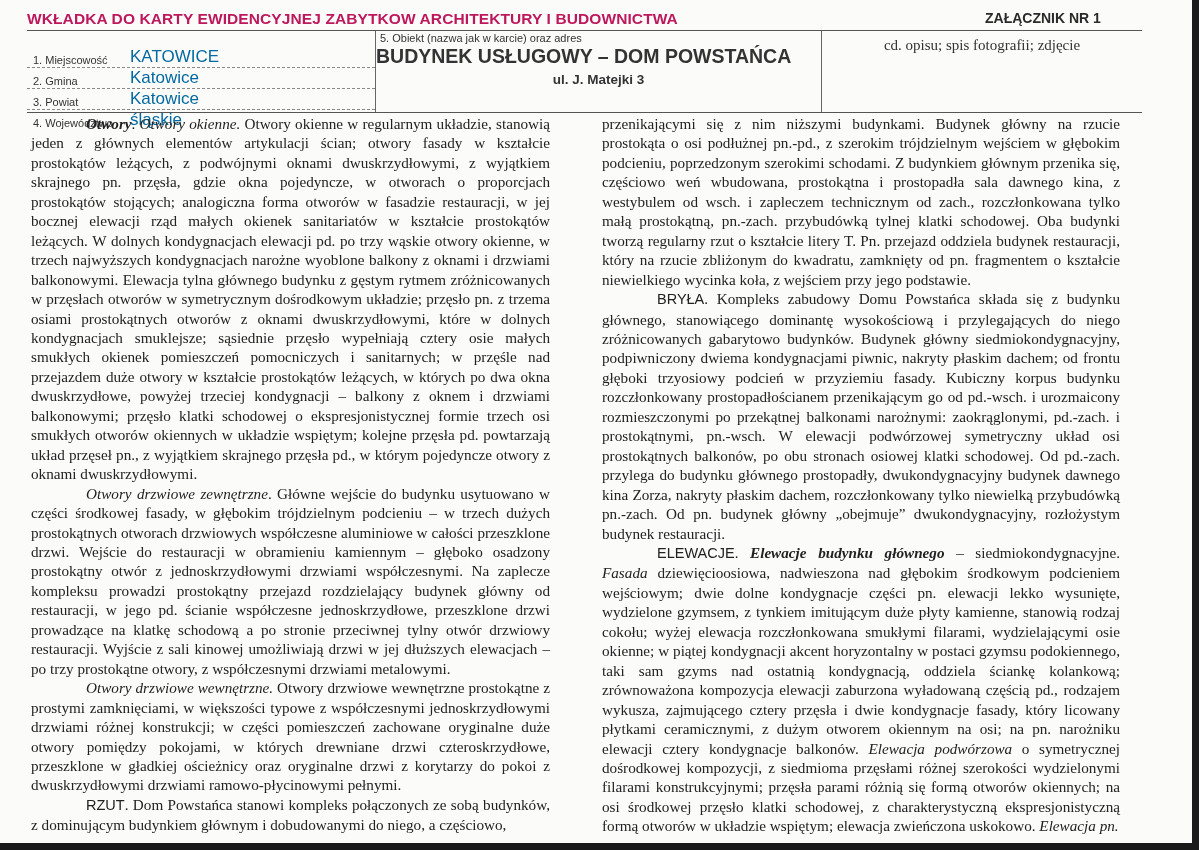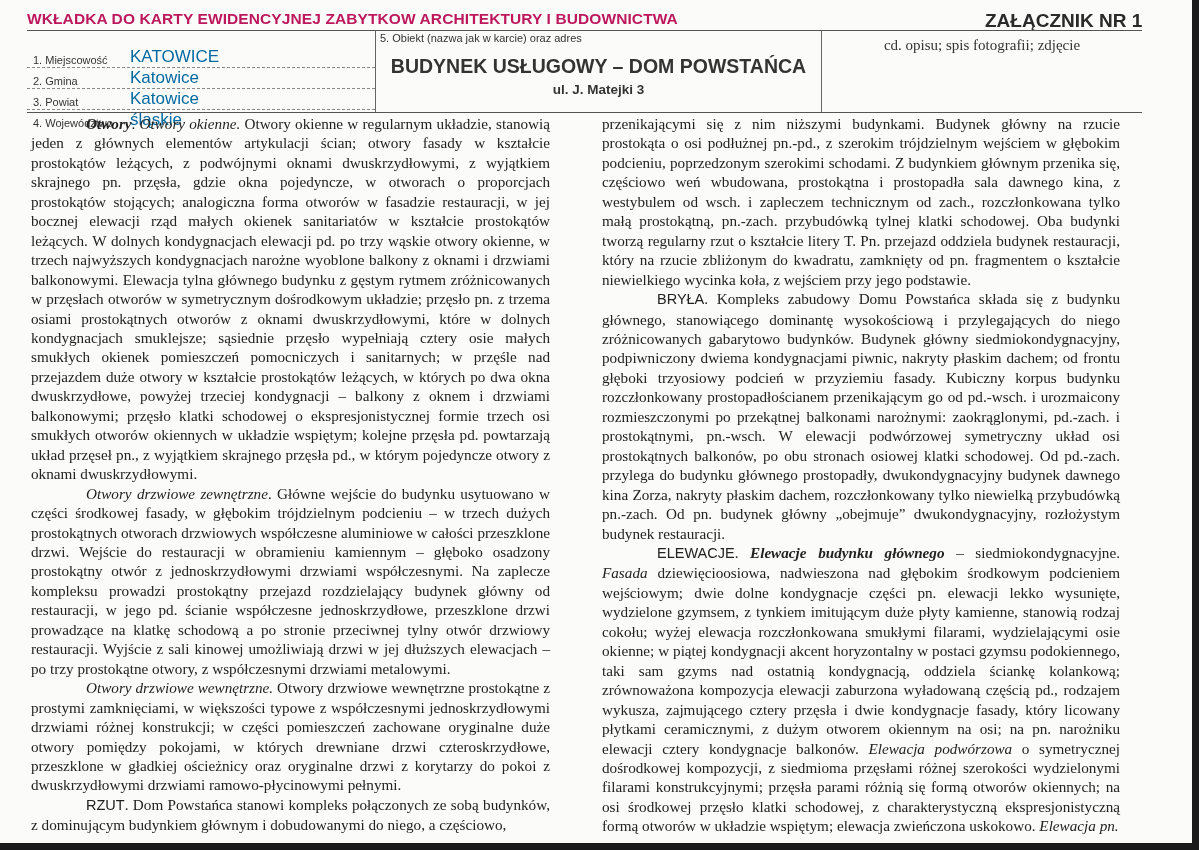--- a/index.html
+++ b/index.html
@@ -16,21 +16,21 @@
   }
   .hdr-title {
     position: absolute; top: 10px; left: 27px;
     font-family: "Liberation Sans", sans-serif;
     font-weight: bold; font-size: 15.5px; letter-spacing: 0.1px;
     color: #be185d;
   }
   .hdr-annex {
     position: absolute; top: 10px; left: 985px;
     font-family: "Liberation Sans", sans-serif;
-    font-weight: bold; font-size: 19px;
+    font-weight: bold; font-size: 14px;
     color: #2a2a2a;
   }
   .hdr-box {
     position: absolute; top: 30px; left: 27px; width: 1115px; height: 81px;
     border-top: 1.5px solid #555;
     border-bottom: 1.5px solid #555;
   }
   .fields {
     position: absolute; left: 0; top: 16px; width: 348px; height: 81px;
   }
@@ -50,21 +50,21 @@
   .obj {
     position: absolute; left: 348px; top: 0; width: 445px; height: 81px;
     border-left: 1.5px solid #666; border-right: 1.5px solid #666;
   }
   .obj-label {
     font-family: "Liberation Sans", sans-serif; font-size: 11px;
     color: #333; padding: 1px 0 0 4px;
   }
   .obj-name {
     font-family: "Liberation Sans", sans-serif; font-weight: bold;
-    font-size: 19.5px; text-align: center; color: #333; margin-top: 11px;
+    font-size: 19.5px; text-align: left; color: #333; margin-top: 1px;
   }
   .obj-addr {
     font-family: "Liberation Sans", sans-serif; font-weight: bold;
     font-size: 13.5px; text-align: center; color: #333; margin-top: 4px;
   }
   .content-box {
     position: absolute; left: 795px; top: 0; width: 320px; height: 81px;
   }
   .content-label {
     font-family: "Liberation Sans", sans-serif; font-size: 10.5px;

